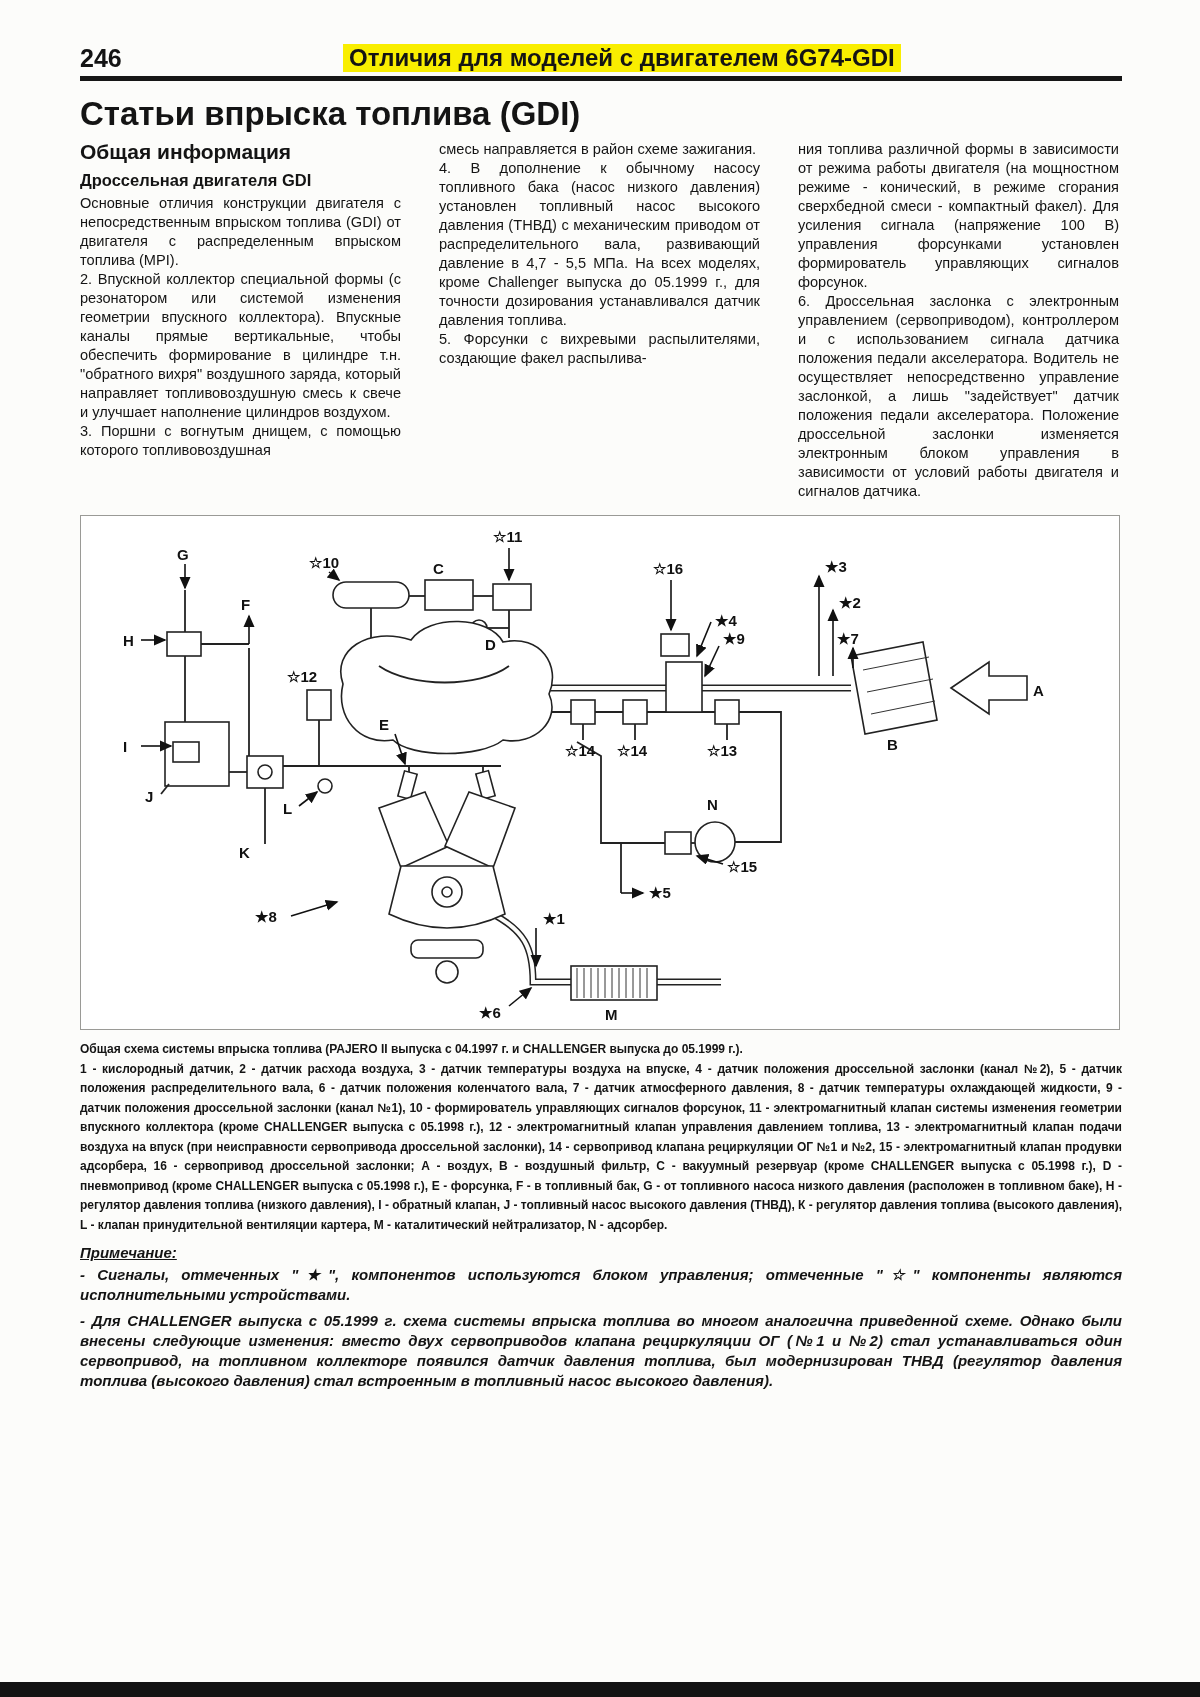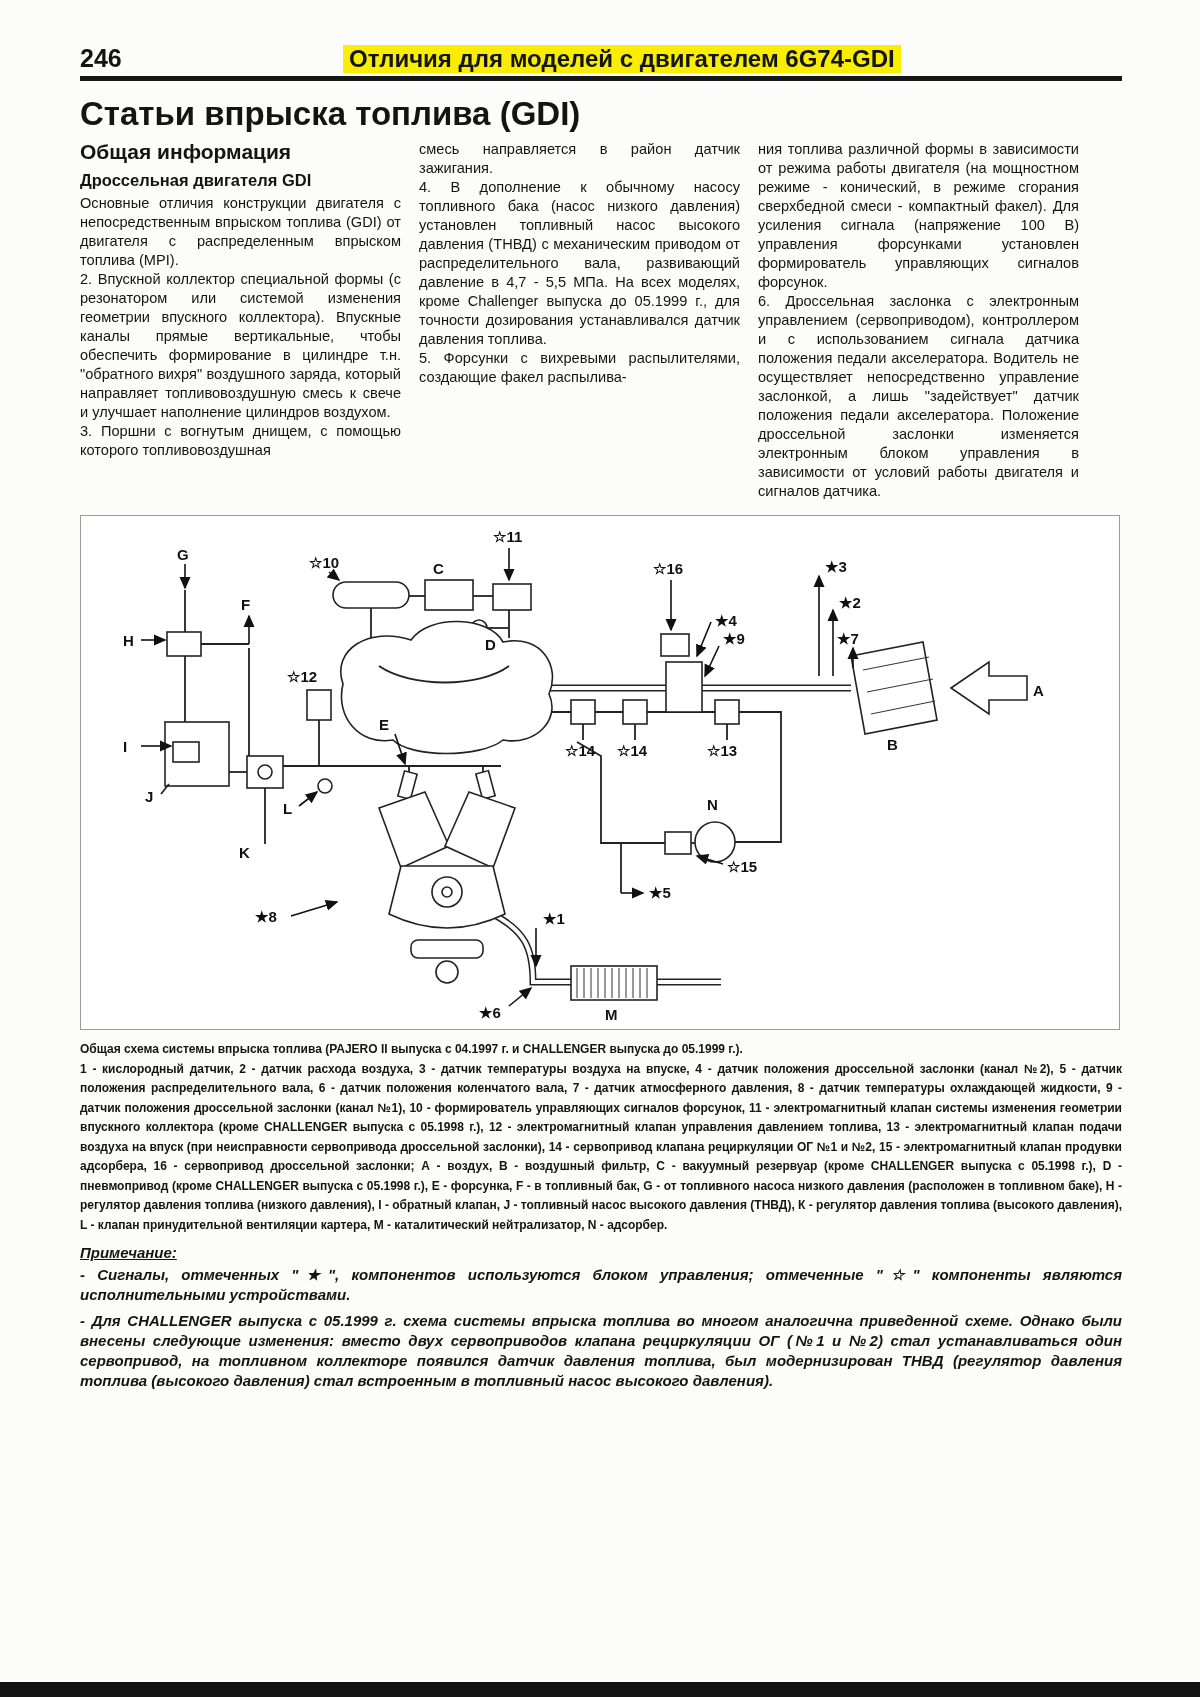--- a/index.html
+++ b/index.html
@@ -1,26 +1,26 @@
 <!DOCTYPE html>
 <html><head>
 <meta charset="utf-8">
 <style>
   html,body{margin:0;padding:0;}
   body{width:1200px;background:#e9e9e5;font-family:"Liberation Sans",sans-serif;}
   .page{position:relative;width:1200px;height:1697px;background:#fcfcfa;color:#141414;
         padding:44px 78px 0 80px;box-sizing:border-box;overflow:hidden;}
-  .page-header{display:flex;align-items:center;border-bottom:5px solid #161616;padding-bottom:3px;}
+  .page-header{display:flex;align-items:flex-start;border-bottom:5px solid #161616;padding-bottom:3px;}
   .page-number{font-size:25px;font-weight:700;}
   .header-title-wrap{flex:1;text-align:center;}
   .header-title{display:inline-block;font-size:24px;font-weight:700;padding:0 6px;}
   .article-title{font-size:33px;font-weight:700;margin:14px 0 7px;}
   .editorial-note{font-size:14.5px;font-weight:700;font-style:italic;line-height:18px;margin:0 0 12px;}
   .u{text-decoration:underline;}
-  .columns{display:flex;gap:18px;margin-top:4px;min-height:345px;}
+  .columns{display:flex;gap:38px;margin-top:4px;min-height:345px;}
   .col{width:321px;}
   .h-section{font-size:21px;font-weight:700;margin:0 0 7px;}
   .h-sub{font-size:16.5px;font-weight:700;margin:0 0 4px;}
   .body-p{font-size:14.6px;line-height:19px;text-align:justify;margin:0;}
   .note-inline{font-style:italic;font-weight:700;}
   .figure{margin:14px 0 0;border:1px solid #9a9a96;background:#fff;width:1040px;height:515px;box-sizing:border-box;}
   .caption{margin-top:10px;}
   .caption-p{font-size:12px;font-weight:700;line-height:19.5px;text-align:justify;margin:0;}
   .notes{margin-top:9px;}
   .notes-label{font-size:15px;font-weight:700;font-style:italic;text-decoration:underline;margin:0 0 4px;}
@@ -52,21 +52,21 @@
 
   <div class="columns">
     <div class="col">
       <h2 class="h-section">Общая информация</h2>
       <h3 class="h-sub">Дроссельная двигателя GDI</h3>
       <p class="body-p">Основные отличия конструкции двигателя с непосредственным впрыском топлива (GDI) от двигателя с распределенным впрыском топлива (MPI).</p>
       <p class="body-p">2. Впускной коллектор специальной формы (с резонатором или системой изменения геометрии впускного коллектора). Впускные каналы прямые вертикальные, чтобы обеспечить формирование в цилиндре т.н. "обратного вихря" воздушного заряда, который направляет топливовоздушную смесь к свече и улучшает наполнение цилиндров воздухом.</p>
       <p class="body-p">3. Поршни с вогнутым днищем, с помощью которого топливовоздушная</p>
     </div>
     <div class="col">
-      <p class="body-p">смесь направляется в район датчик зажигания.</p>
+      <p class="body-p">смесь направляется в район схеме зажигания.</p>
       <p class="body-p">4. В дополнение к обычному насосу топливного бака (насос низкого давления) установлен топливный насос высокого давления (ТНВД) с механическим приводом от распределительного вала, развивающий давление в 4,7 - 5,5 МПа. На всех моделях, кроме Challenger выпуска до 05.1999 г., для точности дозирования устанавливался датчик давления топлива.</p>
       <p class="body-p">5. Форсунки с вихревыми распылителями, создающие факел распылива-</p>
     </div>
     <div class="col">
       <p class="body-p">ния топлива различной формы в зависимости от режима работы двигателя (на мощностном режиме - конический, в режиме сгорания сверхбедной смеси - компактный факел). Для усиления сигнала (напряжение 100 В) управления форсунками установлен формирователь управляющих сигналов форсунок.</p>
       <p class="body-p">6. Дроссельная заслонка с электронным управлением (сервоприводом), контроллером и с использованием сигнала датчика положения педали акселератора. Водитель не осуществляет непосредственно управление заслонкой, а лишь "задействует" датчик положения педали акселератора. Положение дроссельной заслонки изменяется электронным блоком управления в зависимости от условий работы двигателя и сигналов датчика.</p>
     </div>
   </div>
 
   <figure class="figure" style="margin-left:0;margin-right:0;">

